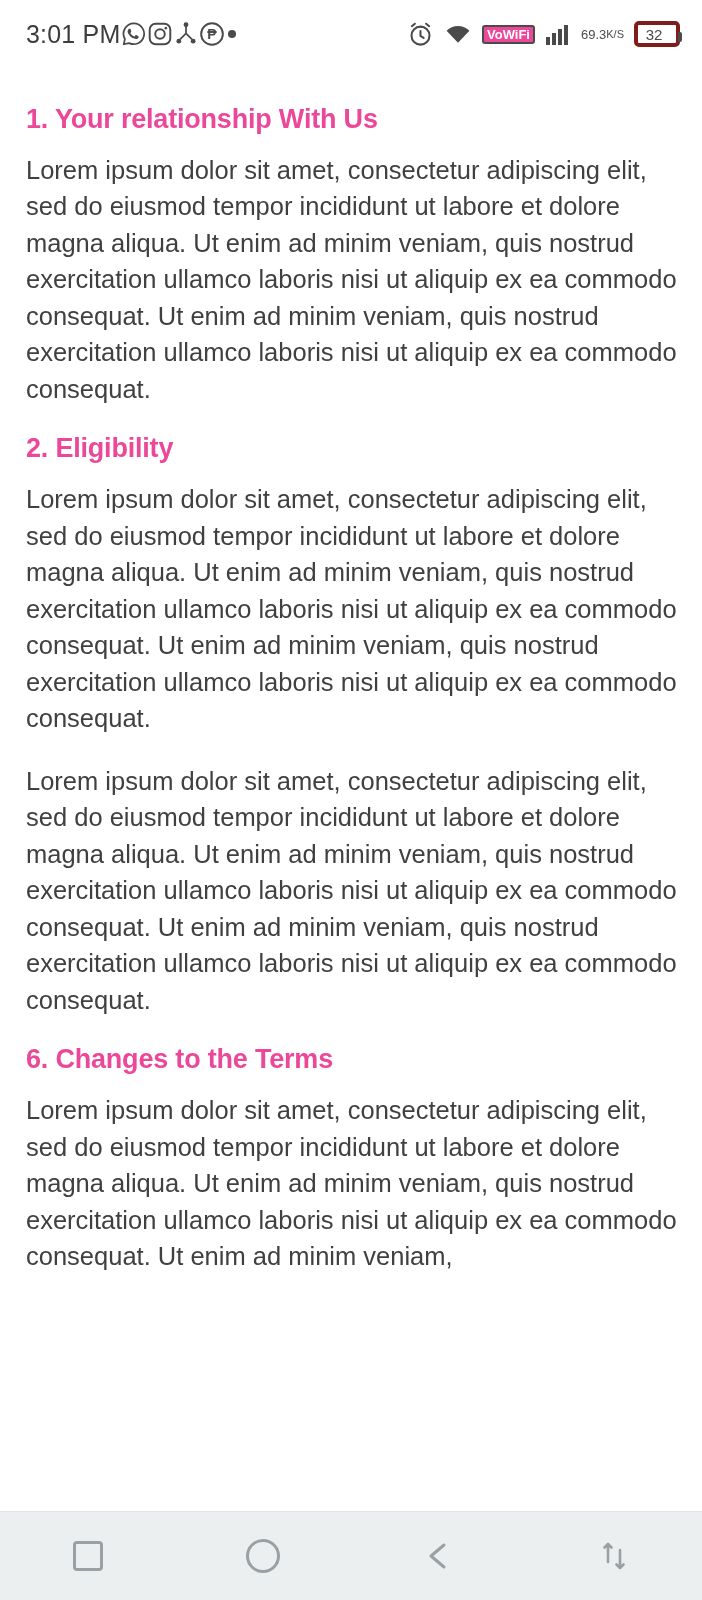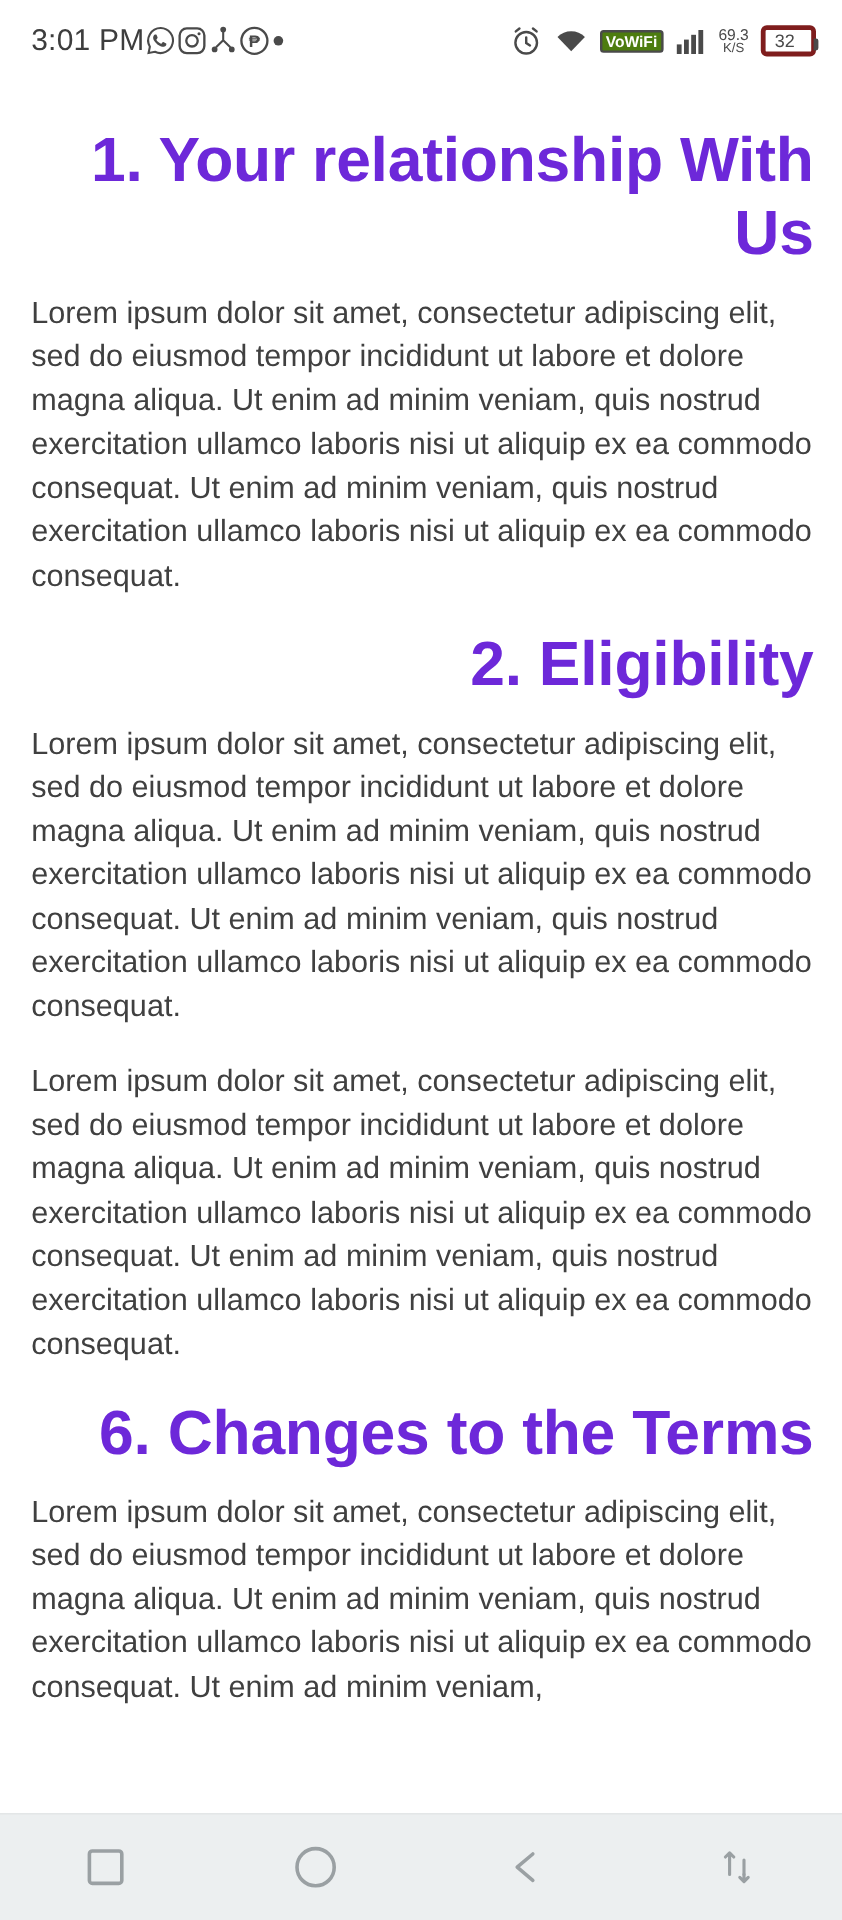--- a/index.html
+++ b/index.html
@@ -50,26 +50,26 @@
     justify-content: center;
   }
   .vowifi-box {
     border: 2px solid #4a4a4a;
     border-radius: 3px;
     font-size: 13px;
     font-weight: 700;
     padding: 1px 3px;
     line-height: 1;
     color: #4a4a4a;
-    background: #4d7c0f;
+    background: #ec4899;
     color: #fff;
   }
   .net-speed {
     display: flex;
-    flex-direction: column;
+    flex-direction: row;
     align-items: center;
     line-height: 1;
     font-size: 13px;
     color: #4a4a4a;
   }
   .net-speed .s2 { font-size: 11px; text-align: center; }
   .battery {
     width: 46px;
     height: 26px;
     border: 4px solid #7f1d1d;
@@ -125,27 +125,26 @@
   }
 
   
   .content {
     flex: 1 1 auto;
     overflow: hidden;
     padding: 36px 24px 0 26px;
   }
   .section { margin-bottom: 4px; }
   .section h2 {
-    font-size: 52px;
+    font-size: 27px;
     font-weight: 700;
-    color: #6d28d9;
+    color: #ec4899;
     line-height: 1.18;
     margin-bottom: 16px;
     letter-spacing: -0.2px;
-    text-align: right;
   }
   .section p {
     font-size: 25.5px;
     line-height: 36.5px;
     color: #404040;
     margin-bottom: 26px;
     text-align: left;
   }
 
   

